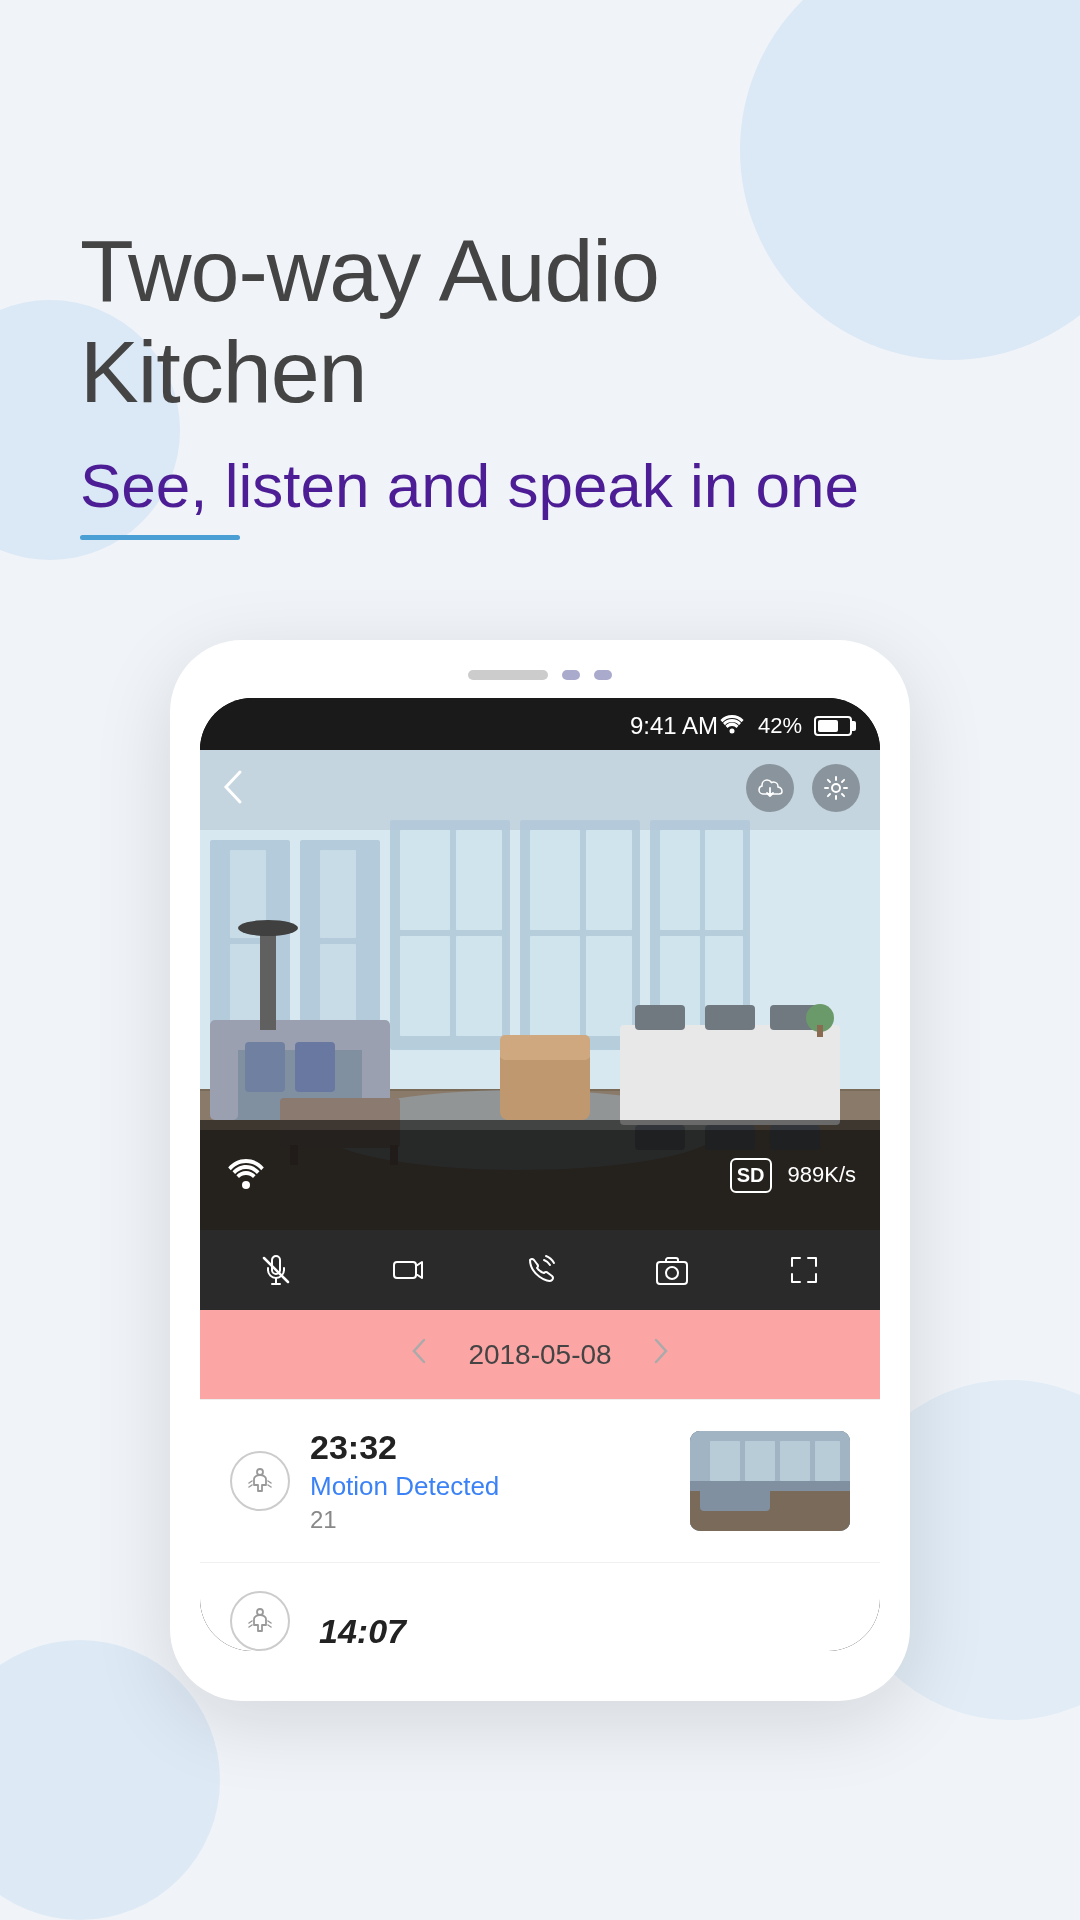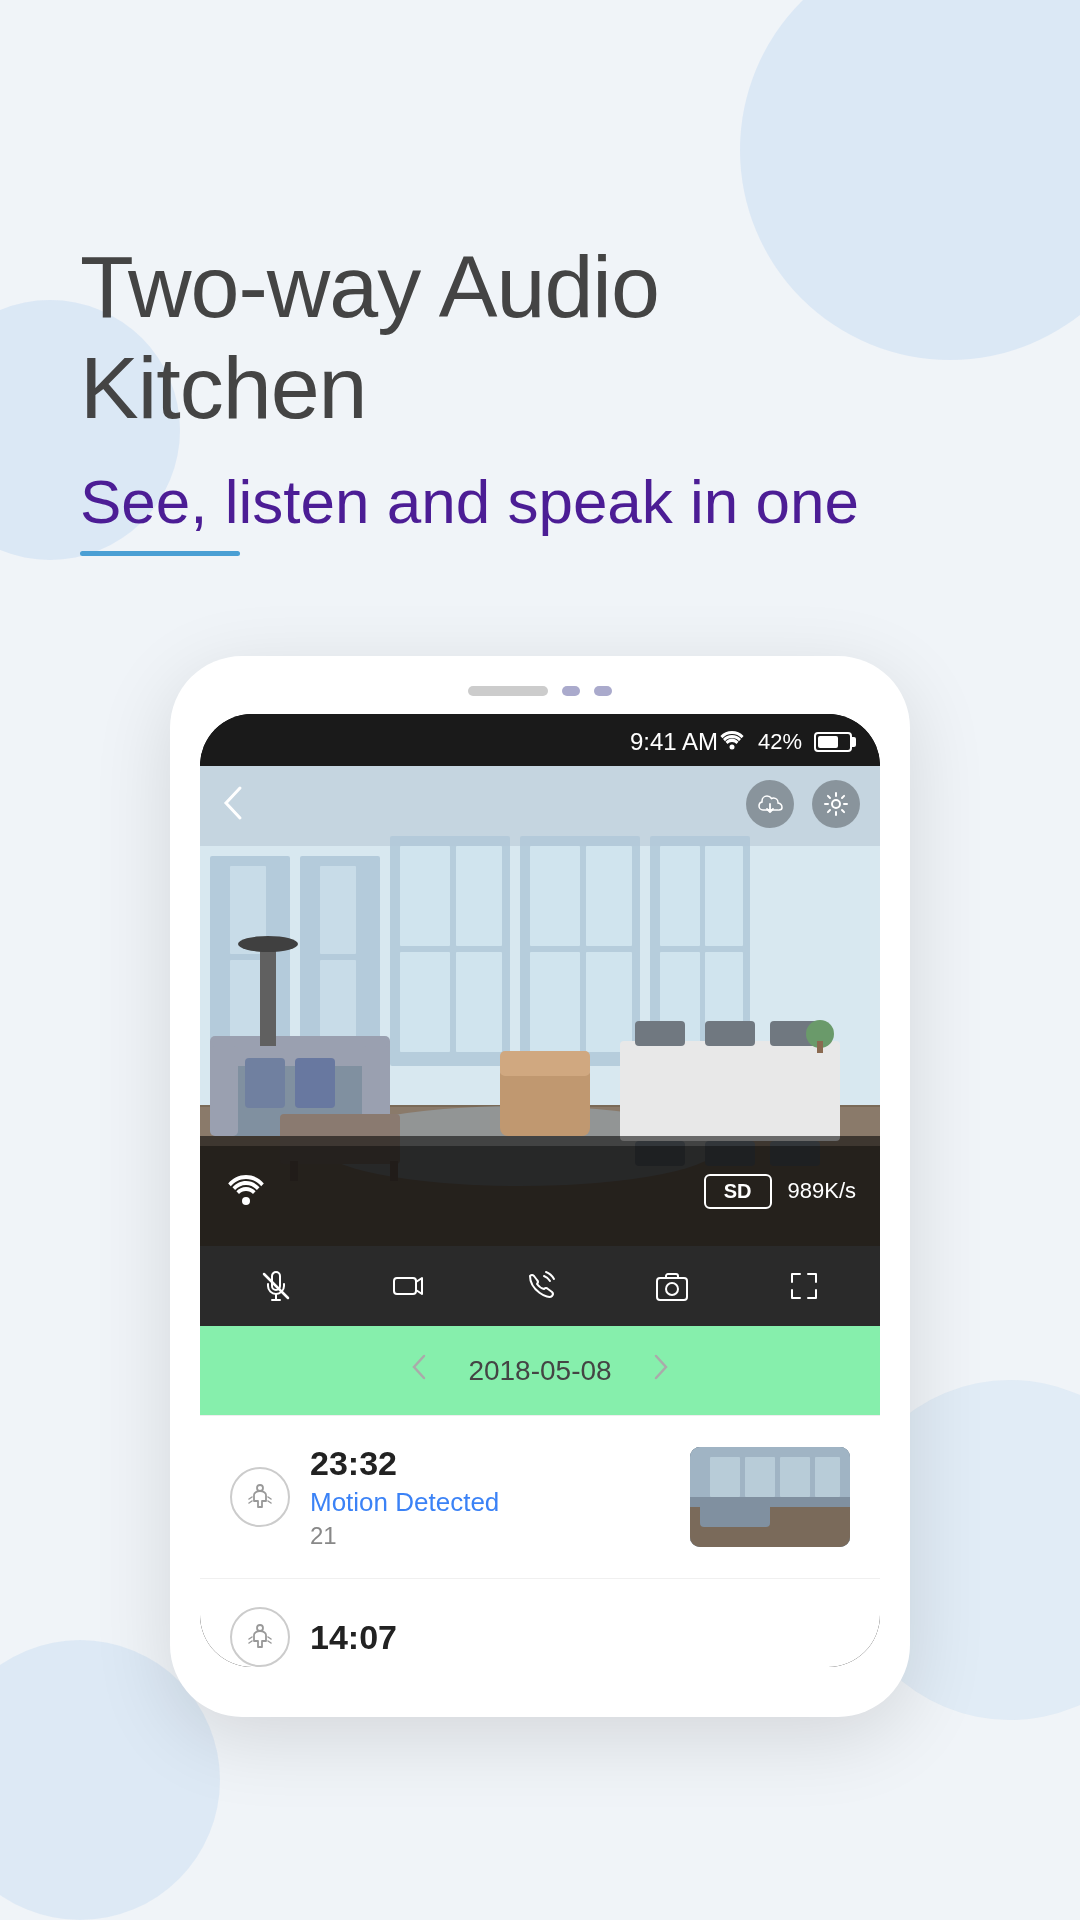--- a/index.html
+++ b/index.html
@@ -54,21 +54,20 @@
       border-radius: 50%;
       background: rgba(180, 210, 240, 0.3);
       z-index: 0;
     }
 
     
     .page-content {
       position: relative;
       z-index: 1;
       padding: 0 80px;
-      margin-top: 16px;
     }
 
     
     .hero-section {
       padding-top: 220px;
     }
 
     .hero-title {
       font-size: 88px;
       font-weight: 300;
@@ -273,21 +272,21 @@
       display: flex;
       align-items: center;
       gap: 16px;
     }
     .sd-badge {
       border: 2px solid #fff;
       border-radius: 6px;
       color: #fff;
       font-size: 20px;
       font-weight: 600;
-      padding: 4px 18px;
+      padding: 4px 5px;
     }
     .bitrate-text {
       color: #fff;
       font-size: 22px;
     }
 
     
     .control-bar {
       background: #2a2a2a;
       display: flex;
@@ -298,21 +297,21 @@
     .ctrl-btn {
       color: #fff;
       font-size: 32px;
       display: flex;
       flex-direction: column;
       align-items: center;
     }
 
     
     .date-selector {
-      background: #86efac;
+      background: #fca5a5;
       display: flex;
       align-items: center;
       justify-content: center;
       gap: 40px;
       padding: 26px 0;
       border-bottom: 1px solid #eee;
     }
     .date-arrow {
       color: #999;
       font-size: 28px;
@@ -375,23 +374,24 @@
     .thumb-interior {
       width: 100%;
       height: 100%;
       background: linear-gradient(135deg, #6a7a8a 0%, #8a9aa8 40%, #a0b0bc 70%, #7a8a98 100%);
       position: relative;
     }
 
     
     .event-item-partial {
       display: flex;
-      align-items: center;
+      align-items: flex-end;
       padding: 28px 30px 0 30px;
-      gap: 20px;
+      gap: 29px;
+      font-style: italic;
     }
   </style>
 </head>
 <body>
 
 <div class="bg-circle-top-right"></div>
 <div class="bg-circle-left"></div>
 <div class="bg-circle-bottom-right"></div>
 <div class="bg-circle-bottom-left"></div>
 

